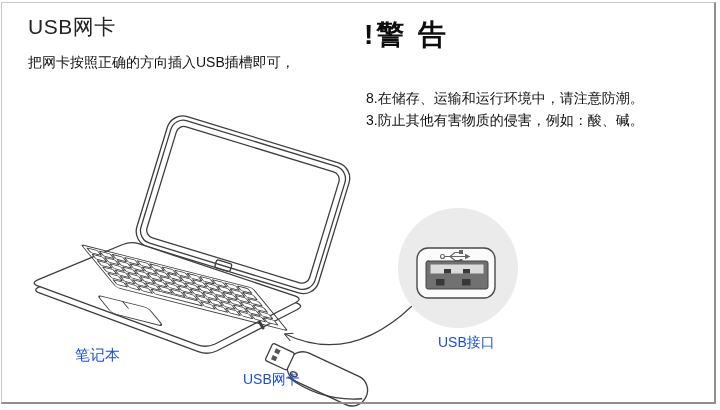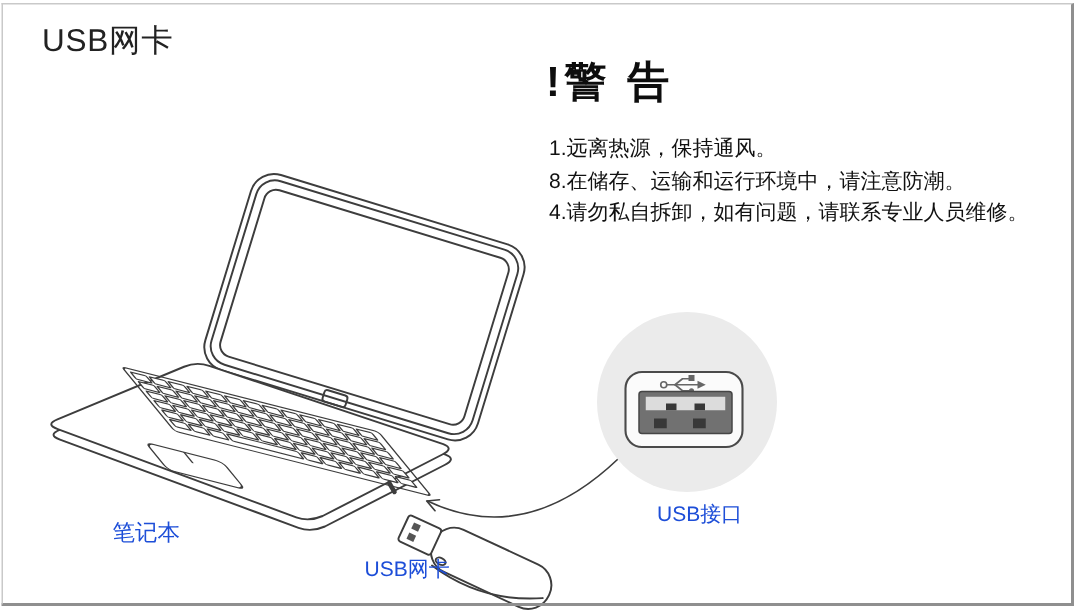--- a/index.html
+++ b/index.html
@@ -11,21 +11,21 @@
     position:absolute;left:1px;top:2px;width:712px;height:399px;
     border-top:1px solid #c9c9c9;border-left:1px solid #c9c9c9;
     border-right:2px solid #8f8f8f;border-bottom:2px solid #8f8f8f;
     pointer-events:none;
   }
   .intro{position:absolute;left:28px;top:13px;width:320px}
   .intro h1{margin:0 0 10px 0;font-size:21px;font-weight:400;letter-spacing:.5px;color:#222}
   .intro .desc{font-size:14px;line-height:22px;color:#111}
   .warn-title{
     position:absolute;left:364px;top:16px;
-    font-size:28px;font-weight:bold;letter-spacing:3px;color:#0d0d0d;margin-top:20px;
+    font-size:28px;font-weight:bold;letter-spacing:3px;color:#0d0d0d;
   }
   .warn-list{position:absolute;left:366px;top:88px;width:345px;font-size:14px;line-height:21.5px;color:#111}
   .lbl{position:absolute;font-size:14px;color:#1d4ed8;white-space:nowrap}
   .lbl.laptop{left:75px;top:346px;font-size:15px}
   .lbl.adapter{left:243px;top:371px}
   .lbl.port{left:438px;top:334px}
   svg.art{position:absolute;left:0;top:0}
 </style>
 </head>
 <body>
@@ -168,27 +168,27 @@
         <rect x="436" y="279" width="8.5" height="6.5" fill="#383838"></rect>
         <rect x="462" y="279" width="8.5" height="6.5" fill="#383838"></rect>
       </g>
     </g>
   </g>
 </svg>
 
 <div class="intro">
   <h1>USB网卡</h1>
   <div class="desc">
+    <div>把网卡按照正确的方向插入USB插槽即可，</div>
   </div>
 </div>
 
 <div class="warn-title">!警 告</div>
 <div class="warn-list">
-  <div>1.远离热源，保持通风。</div>
   <div>8.在储存、运输和运行环境中，请注意防潮。</div>
-  <div>4.请勿私自拆卸，如有问题，请联系专业人员维修。</div>
+  <div>3.防止其他有害物质的侵害，例如：酸、碱。</div>
 </div>
 
 <div class="lbl laptop">笔记本</div>
 <div class="lbl adapter">USB网卡</div>
 <div class="lbl port">USB接口</div>
 
 <div class="frame"></div>
 
 </body></html>

